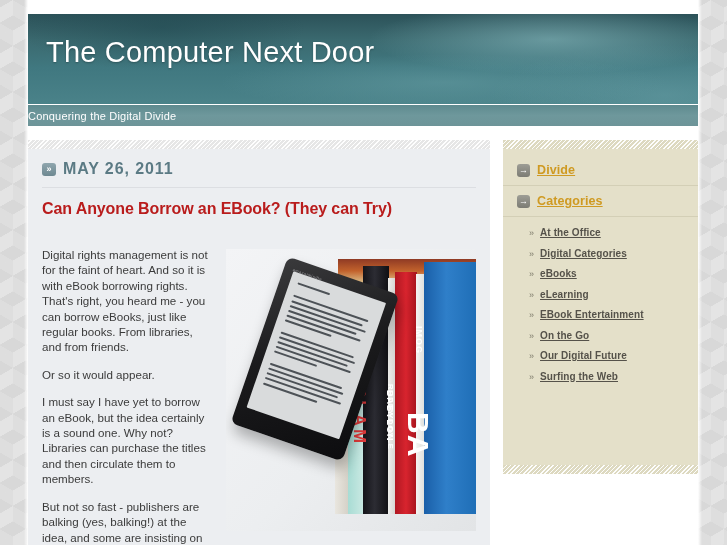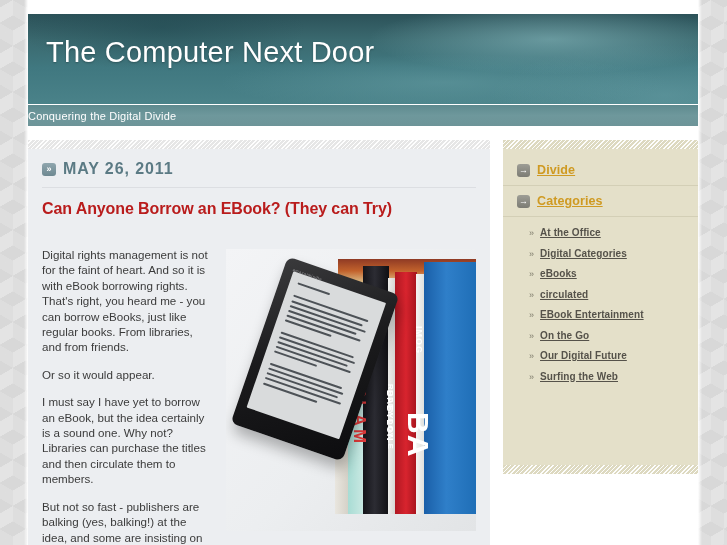--- a/index.html
+++ b/index.html
@@ -411,21 +411,21 @@
           <li class="cat-item">
             <span class="cat-bullet">»</span>
             <span class="cat-link">Digital Categories</span>
           </li>
           <li class="cat-item">
             <span class="cat-bullet">»</span>
             <span class="cat-link">eBooks</span>
           </li>
           <li class="cat-item">
             <span class="cat-bullet">»</span>
-            <span class="cat-link">circulated</span>
+            <span class="cat-link">eLearning</span>
           </li>
           <li class="cat-item">
             <span class="cat-bullet">»</span>
             <span class="cat-link">EBook Entertainment</span>
           </li>
           <li class="cat-item">
             <span class="cat-bullet">»</span>
             <span class="cat-link">On the Go</span>
           </li>
           <li class="cat-item">

